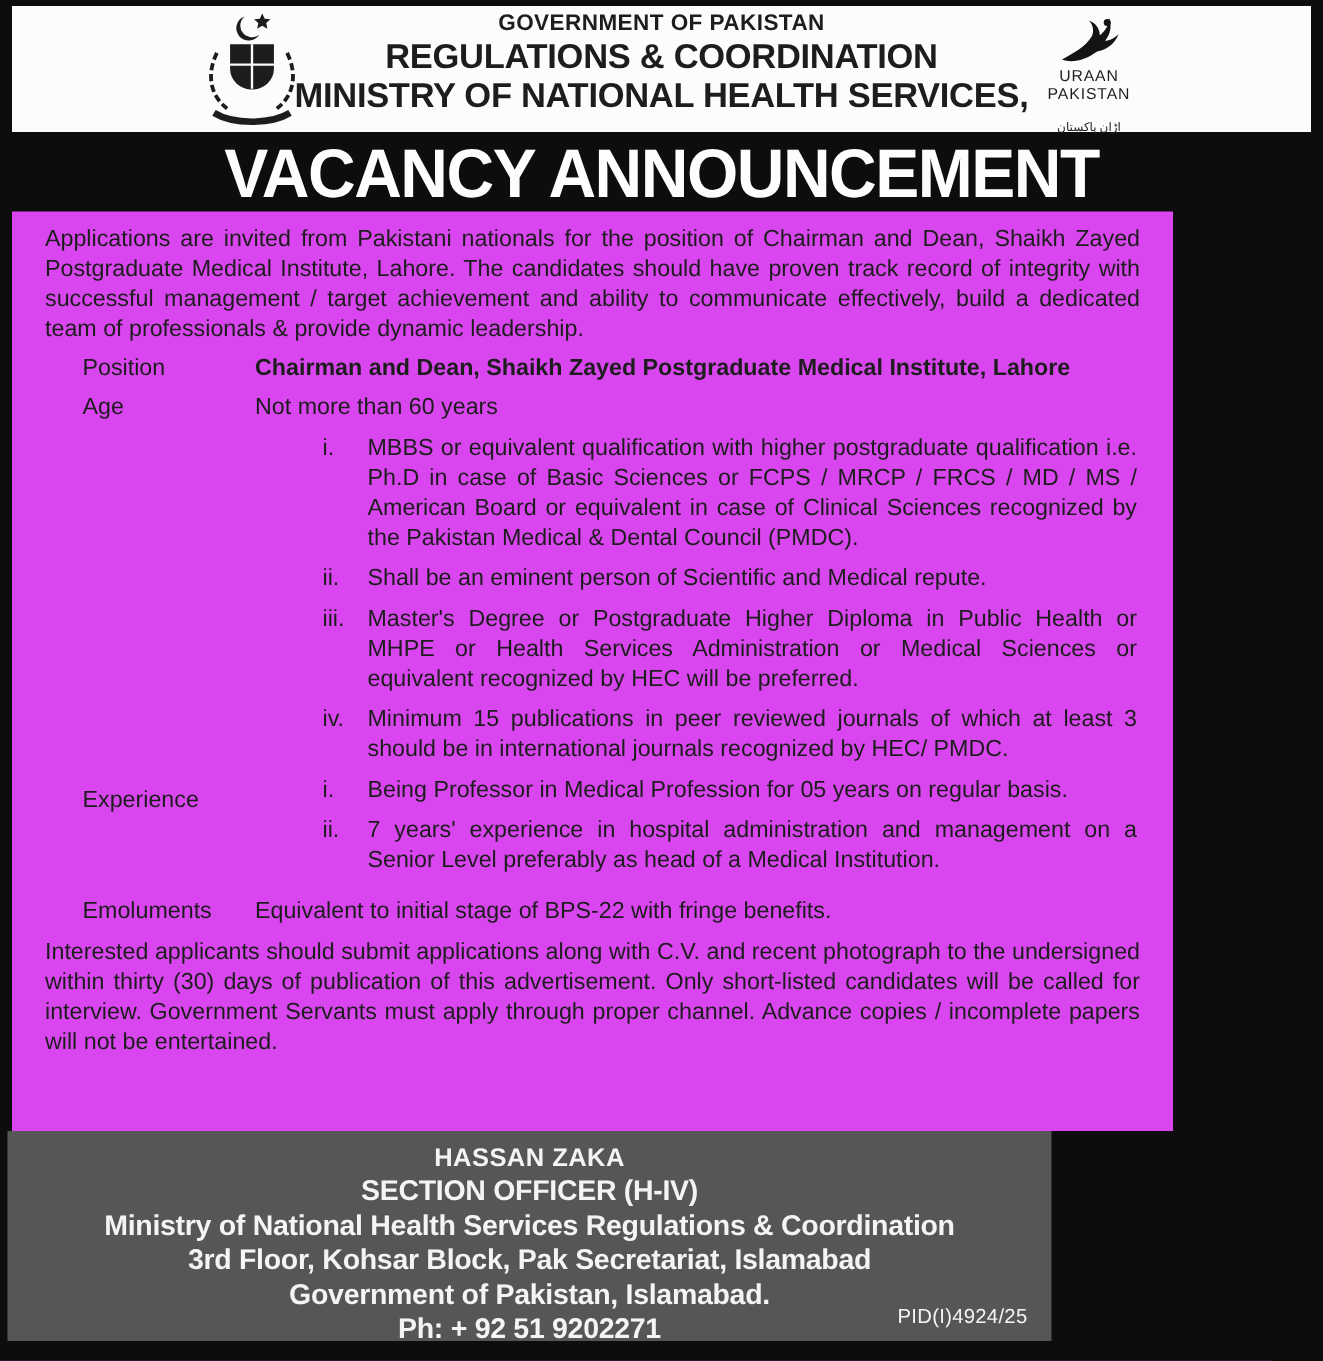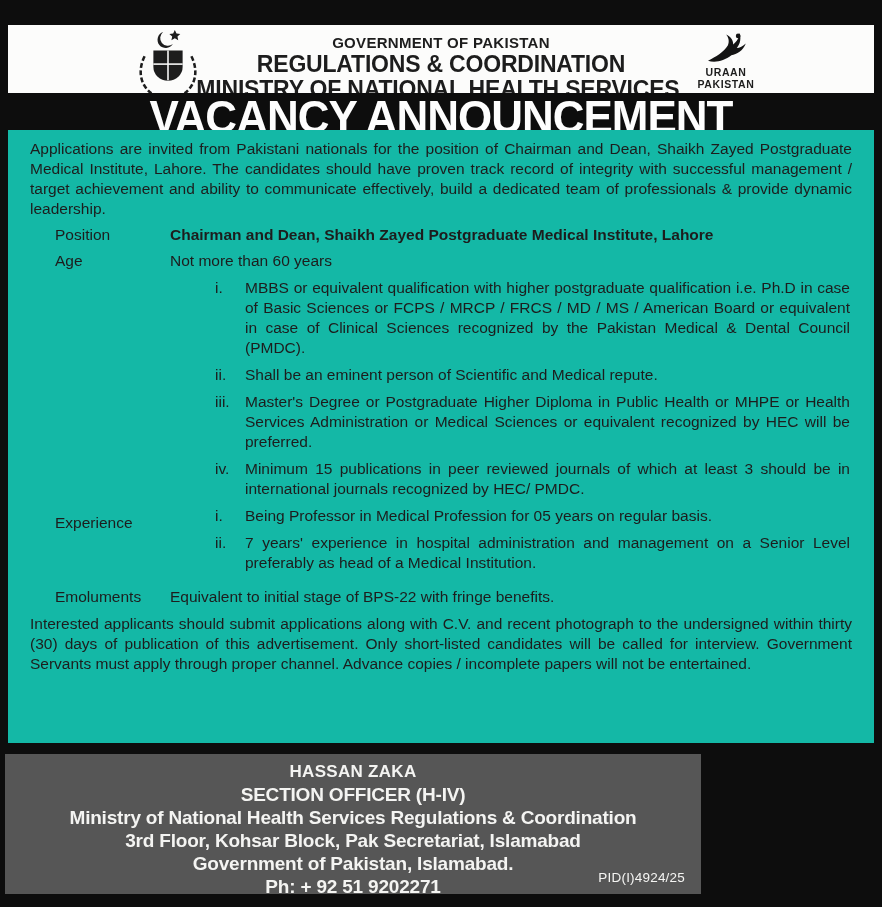--- a/index.html
+++ b/index.html
@@ -7,49 +7,49 @@
   .page {
     position:relative;
     width:882px; height:907px;
     background:#0d0d0d;
     font-family:"Liberation Sans", sans-serif;
     color:#1d1d1d;
     overflow:hidden;
   }
   
   .header-box {
-    position:absolute; left:8px; top:25px; width:866px; height:84px;
+    position:absolute; left:8px; top:4px; width:866px; height:84px;
     background:#fcfcfb;
-    display:flex; align-items:center; justify-content:center;
+    display:flex; align-items:flex-start; justify-content:center;
   }
   .emblem-wrap {
     position:absolute; left:108px; top:4px; width:104px; height:78px;
     display:flex; align-items:center; justify-content:center;
   }
   .header-titles { text-align:center; line-height:1.12; padding-top:4px; }
   .gov-line { font-size:15px; font-weight:bold; letter-spacing:.3px; }
   .ministry-line { font-size:23px; font-weight:bold; letter-spacing:-0.2px; }
   .uraan-wrap {
     position:absolute; right:110px; top:6px; width:76px; height:76px;
     text-align:center; line-height:1;
   }
   .uraan-bird { display:block; margin:0 auto; }
-  .uraan-text { font-size:10.5px; font-weight:bold; letter-spacing:.6px; line-height:1.1; }
+  .uraan-text { font-size:10.5px; font-weight:normal; letter-spacing:.6px; line-height:1.1; }
   .uraan-urdu { font-family:Liberation Serif, serif; font-size:8px; margin-top:12px; color:#222; }
   
   .banner {
     position:absolute; left:0; top:93px; width:882px; height:48px;
     background:#0d0d0d; color:#fdfdfd;
     display:flex; align-items:center; justify-content:center;
   }
   .banner-title { font-size:44px; font-weight:bold; letter-spacing:-1px; transform:scaleY(1.04); }
   
   .body-box {
-    position:absolute; left:8px; top:130px; width:866px; height:613px;
-    background:#14b8a6;
+    position:absolute; left:8px; top:141px; width:774px; height:613px;
+    background:#d946ef;
     font-size:15.5px; line-height:20px;
     padding-top:9px;
   }
   .para { text-align:justify; padding:0 22px; }
   .kv-row { display:grid; grid-template-columns:115px 1fr; padding:0 24px 0 47px; margin-top:6px; }
   .kv-value-bold { font-weight:bold; }
   .list-row { display:grid; grid-template-columns:30px 1fr; padding:0 24px 0 207px; margin-top:7px; }
   .list-text { text-align:justify; }
   .labeled-list { position:relative; }
   .side-label { position:absolute; left:47px; top:7px; }

